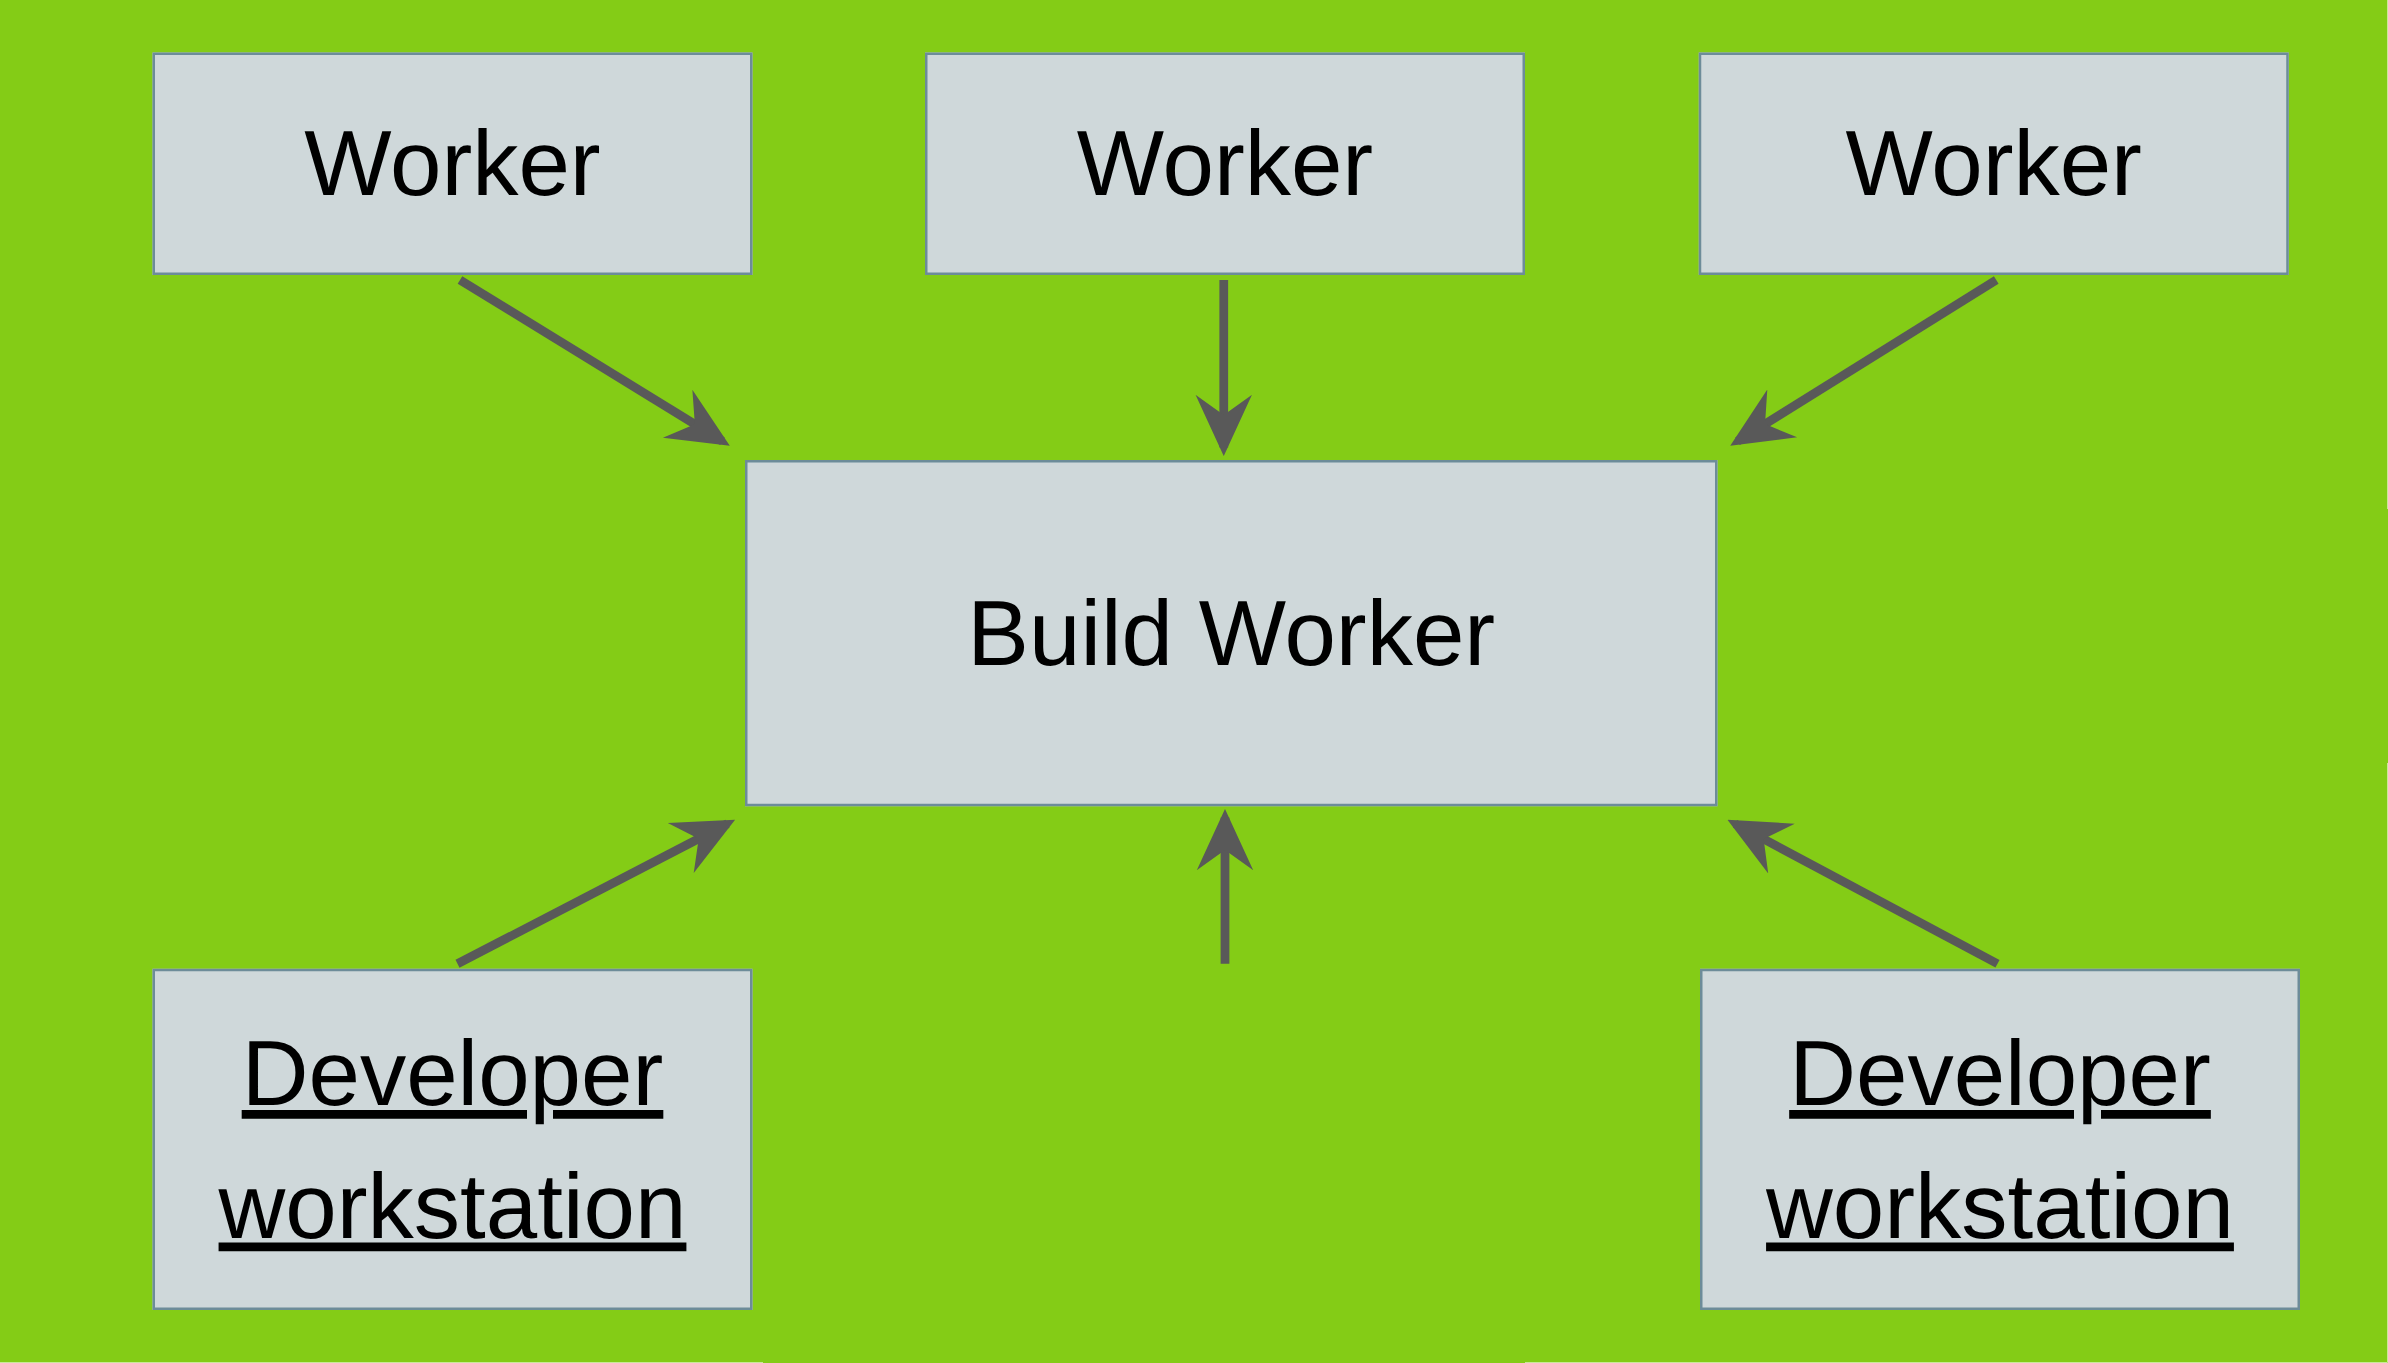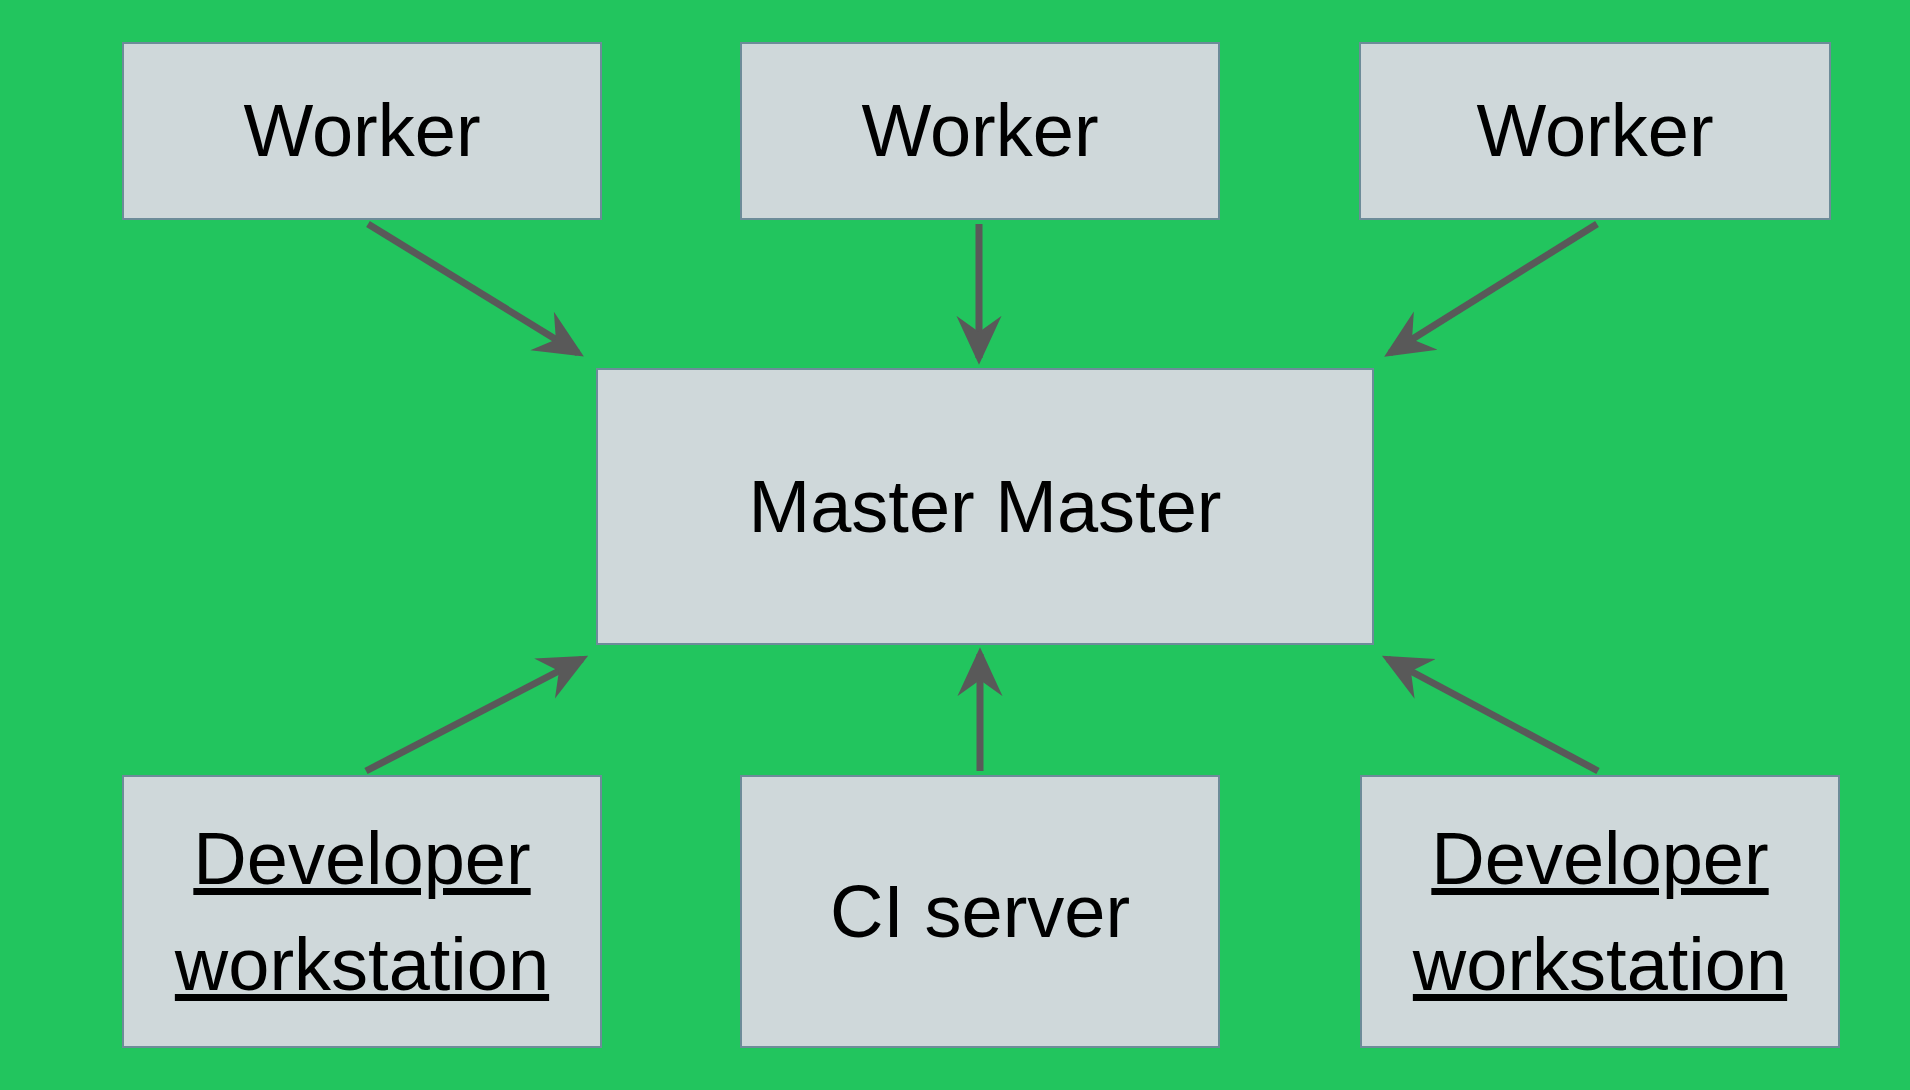--- a/index.html
+++ b/index.html
@@ -4,21 +4,21 @@
 <style>
   html, body {
     margin: 0;
     padding: 0;
     background: #ffffff;
   }
   .canvas {
     position: relative;
     width: 1910px;
     height: 1090px;
-    background: #22c55e;
+    background: #84cc16;
     overflow: hidden;
     font-family: "Liberation Sans", "DejaVu Sans", sans-serif;
   }
   .node {
     position: absolute;
     box-sizing: border-box;
     background: #cfd8da;
     border: 2.5px solid #6d8c99;
     display: flex;
     align-items: center;
@@ -78,28 +78,25 @@
 
   <div class="node worker-middle">
     <span class="label">Worker</span>
   </div>
 
   <div class="node worker-right">
     <span class="label">Worker</span>
   </div>
 
   <div class="node build-master">
-    <span class="label">Master Master</span>
+    <span class="label">Build Worker</span>
   </div>
 
   <div class="node dev-left">
     <span class="label">Developer workstation</span>
   </div>
 
-  <div class="node ci-server">
-    <span class="label">CI server</span>
-  </div>
 
   <div class="node dev-right">
     <span class="label">Developer workstation</span>
   </div>
 
 </div>
 
 </body></html>

